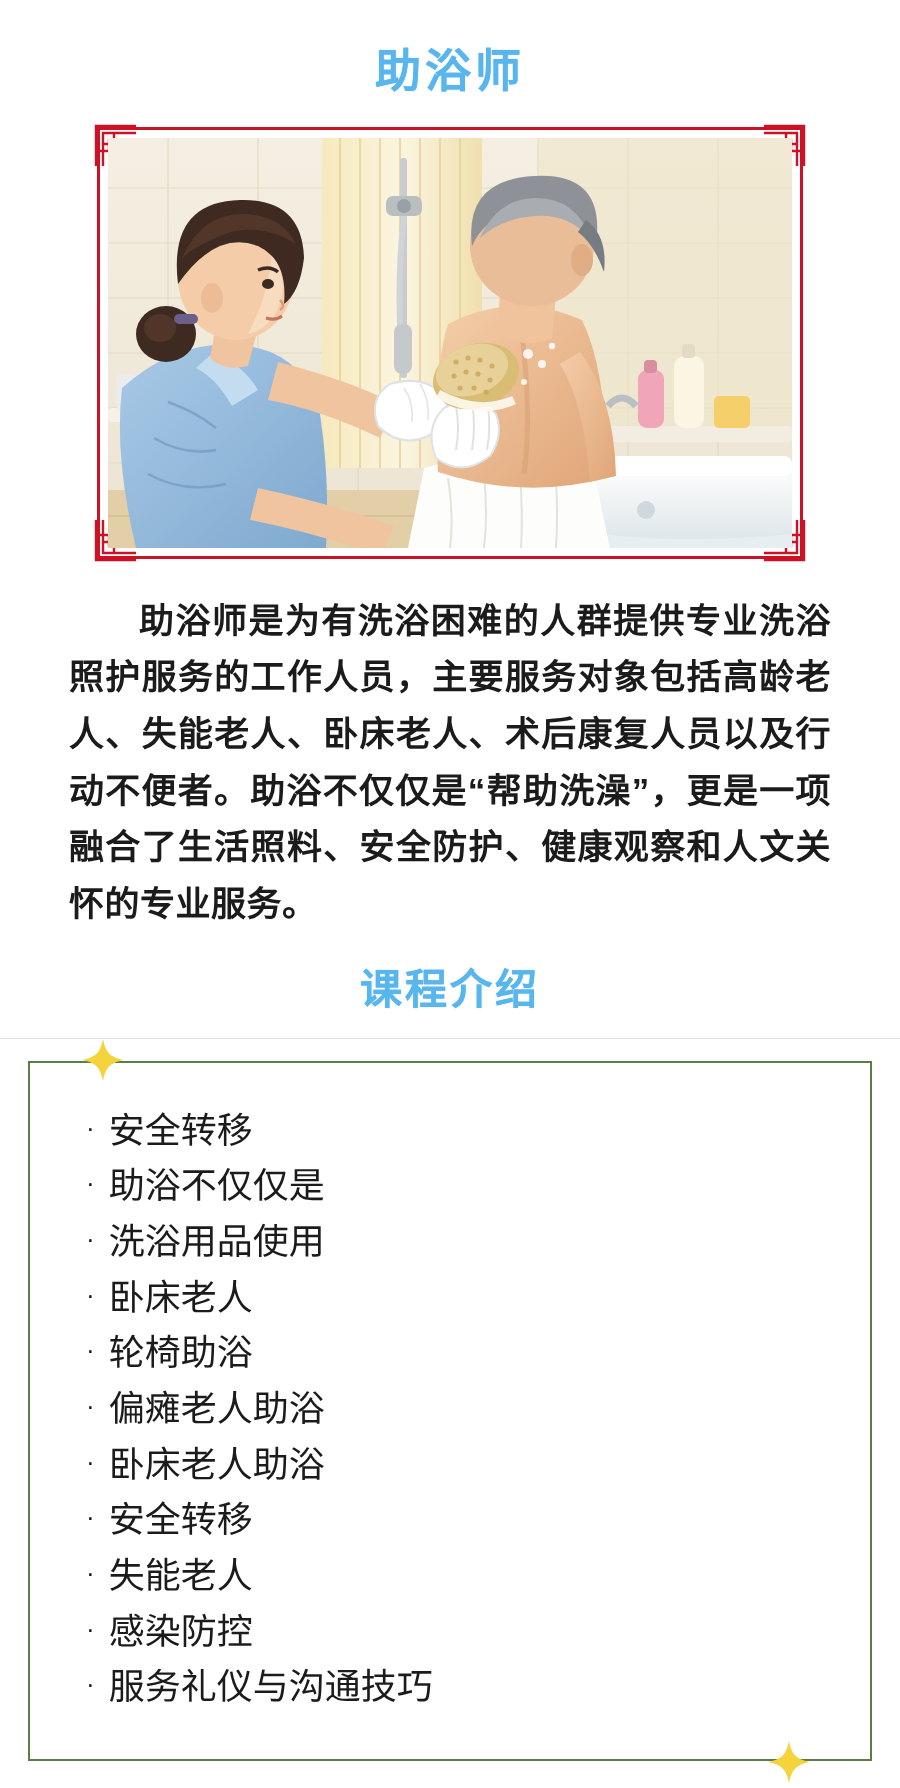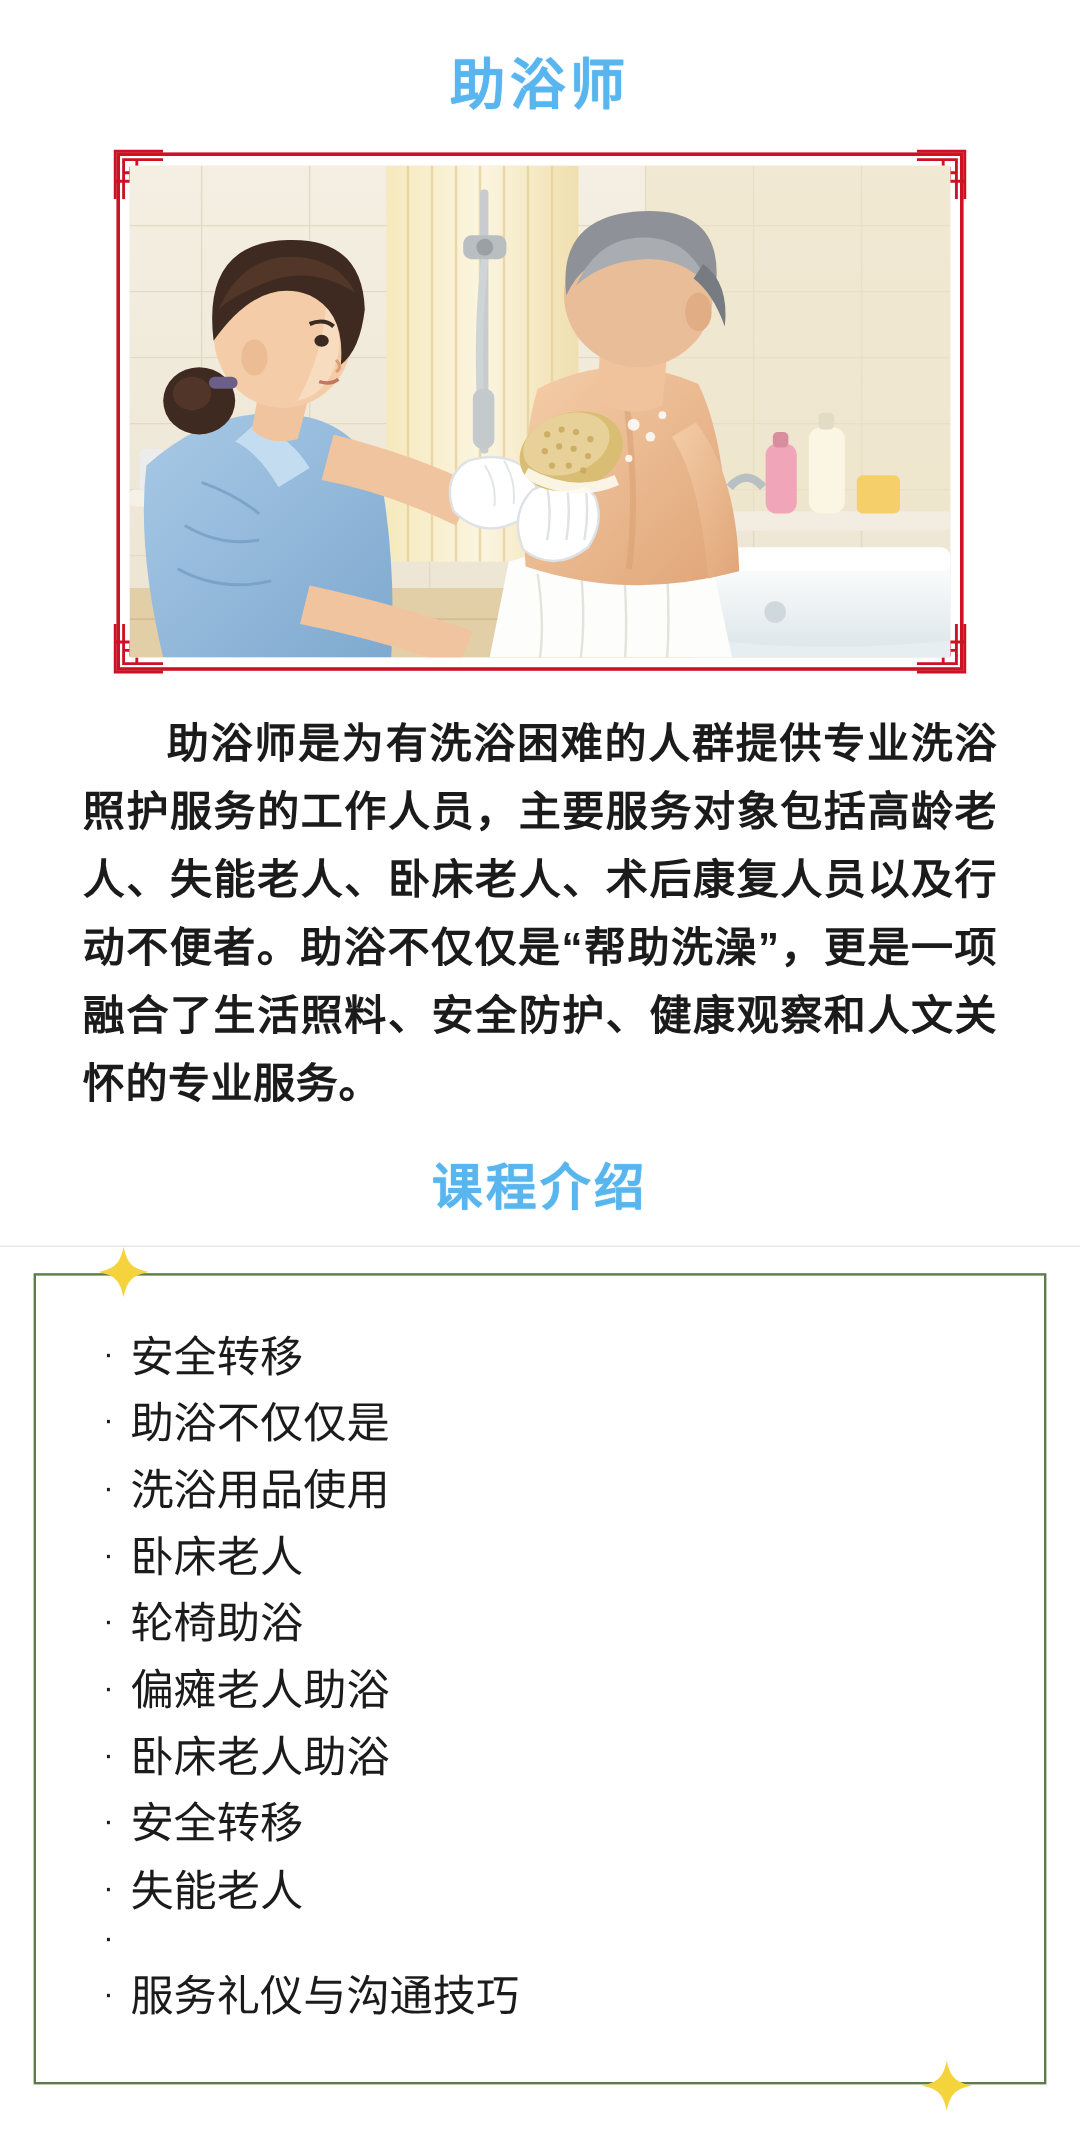--- a/index.html
+++ b/index.html
@@ -404,20 +404,21 @@
       <li>
         <span class="bullet">·</span>
         <span>安全转移</span>
       </li>
       <li>
         <span class="bullet">·</span>
         <span>失能老人</span>
       </li>
       <li>
         <span class="bullet">·</span>
+        <span>感染防控</span>
       </li>
       <li>
         <span class="bullet">·</span>
         <span>服务礼仪与沟通技巧</span>
       </li>
     </ul>
   </div>
 
   <span class="sparkle sp-bottom">
     <svg viewBox="0 0 46 46">

